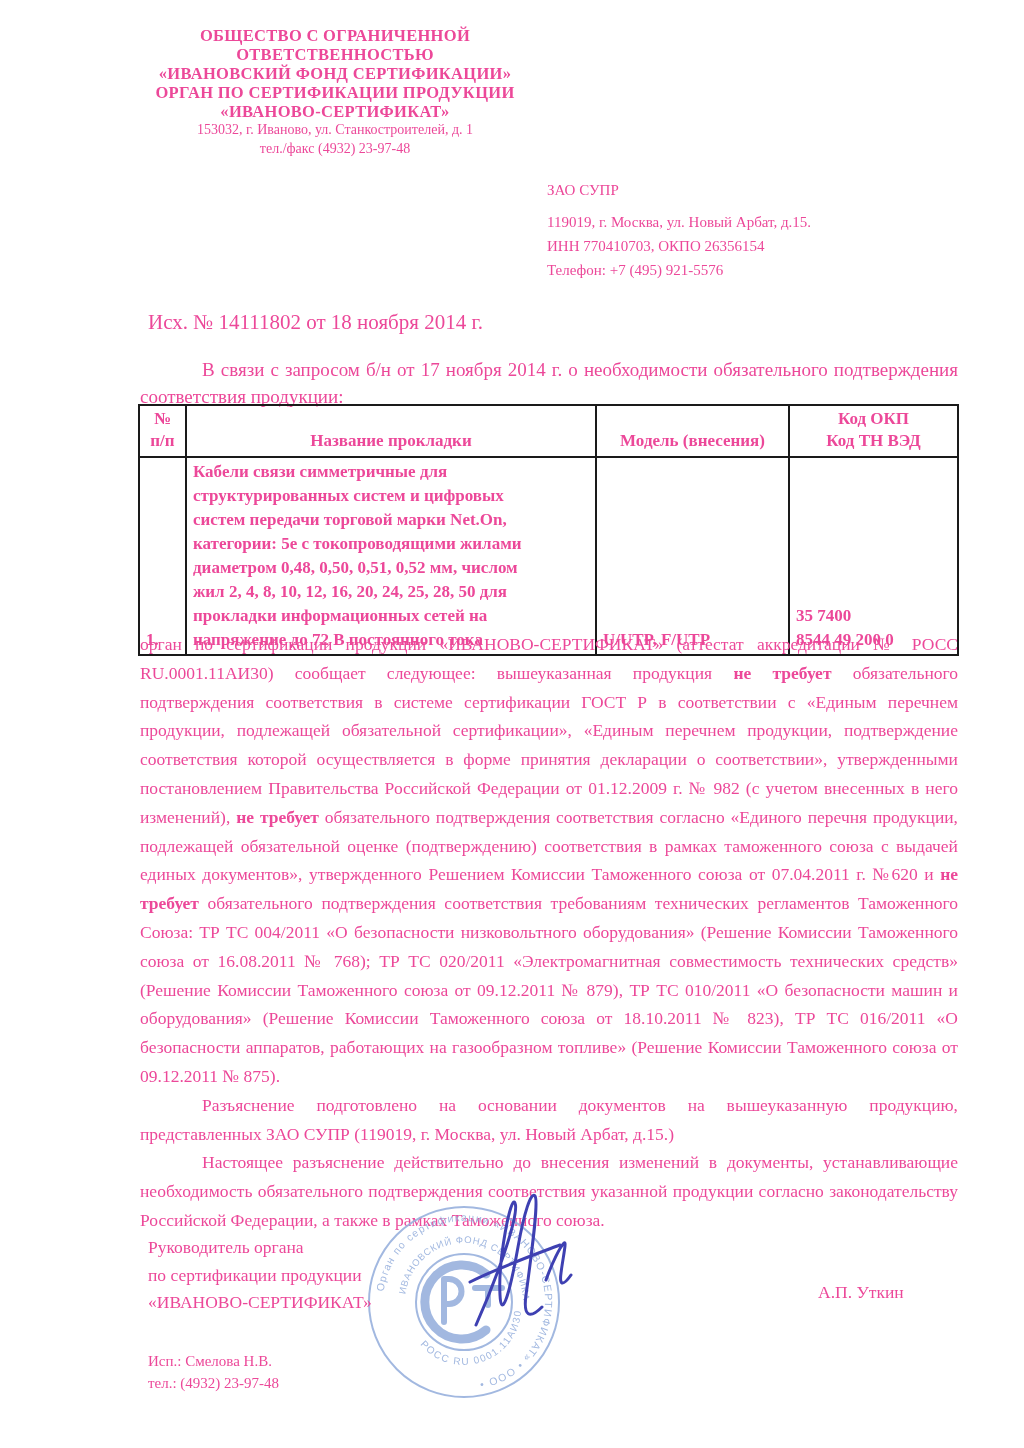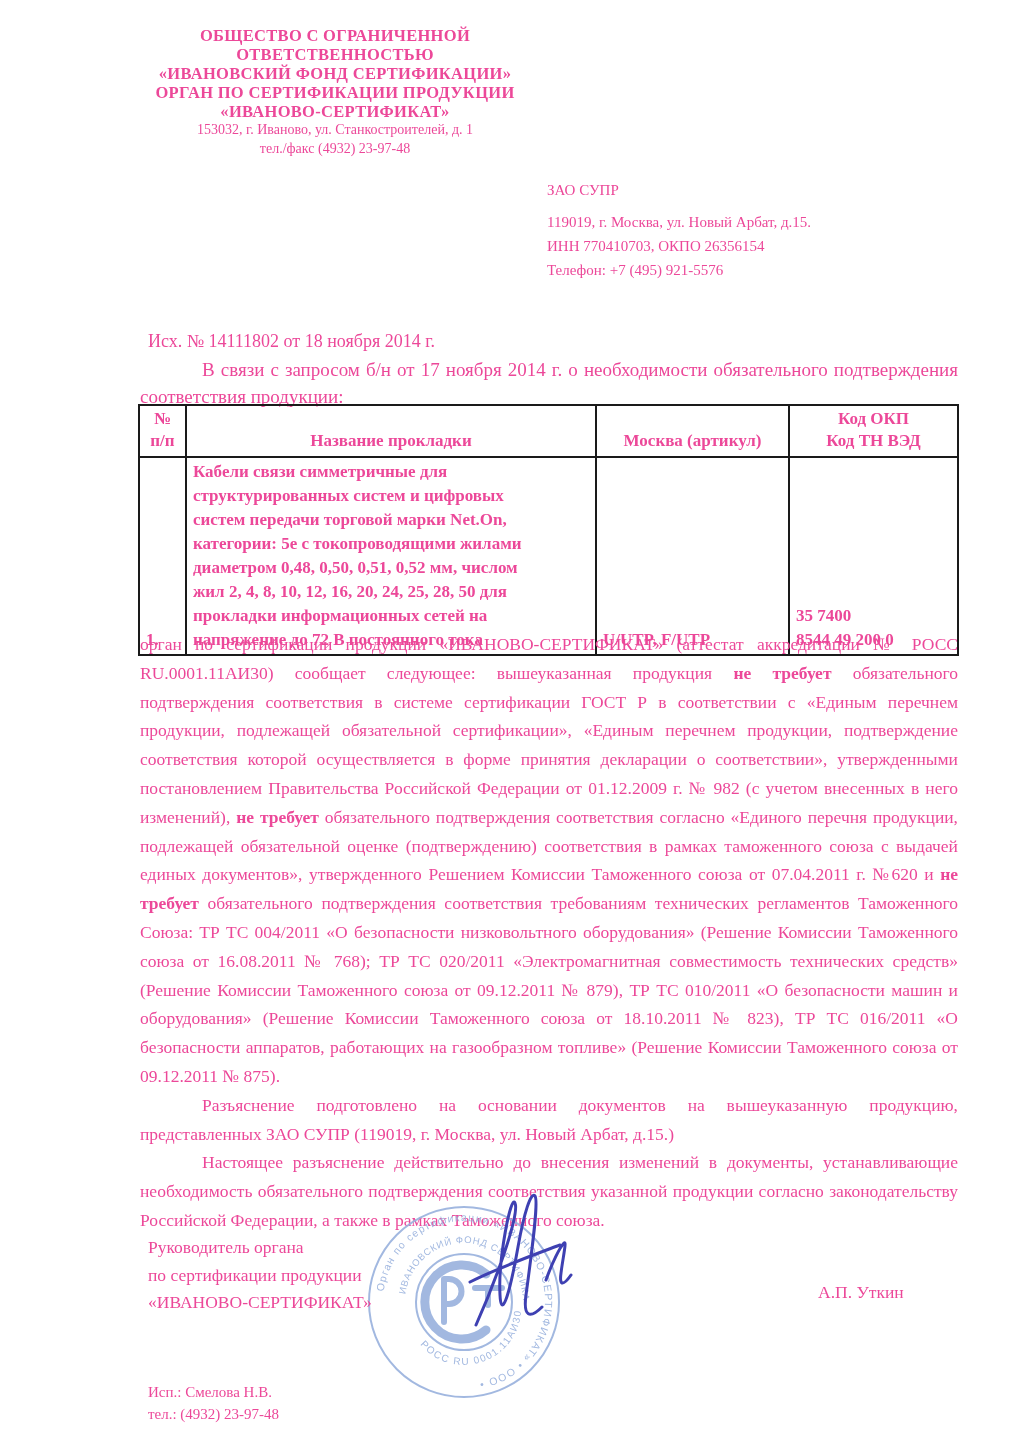--- a/index.html
+++ b/index.html
@@ -26,22 +26,21 @@
   }
   
   .addressee{
     position:absolute;left:547px;top:178px;width:420px;
     font-size:15px;line-height:24px;
   }
   .addressee .addr-name{margin-bottom:8px;}
   
   .ref-line{
     position:absolute;left:148px;top:310px;
-    font-size:18px;
-    margin-top:21px;
+    font-size:21px;
   }
   
   .intro{
     position:absolute;left:140px;top:356px;width:818px;
     font-size:19px;line-height:27px;
     text-align:justify;text-indent:62px;
   }
   
   .prod-table{
     position:absolute;left:138px;top:404px;
@@ -77,21 +76,21 @@
     position:absolute;left:148px;top:1234px;
     font-size:17.5px;line-height:27.5px;
   }
   .sig-name{
     position:absolute;left:818px;top:1282px;
     font-size:17.5px;
   }
   
   .footer{
     position:absolute;left:148px;top:1350px;
-    font-size:15px;line-height:22px;margin-top:31px;
+    font-size:15px;line-height:22px;
   }
   
   .stamp{position:absolute;left:356px;top:1194px;opacity:0.92;}
   .stamp text{font-family:"Liberation Sans", sans-serif;}
   .autograph{position:absolute;left:468px;top:1185px;}
 </style>
 </head>
 <body>
 
 <div class="page">
@@ -122,21 +121,21 @@
       <col class="col-num">
         <col class="col-name">
         <col class="col-model">
         <col class="col-code">
     </colgroup>
     <tbody>
         <tr>
       <td class="hdr">№
 п/п</td>
       <td class="hdr">Название прокладки</td>
-      <td class="hdr">Москва (артикул)</td>
+      <td class="hdr">Модель (внесения)</td>
       <td class="hdr">Код ОКП
 Код ТН ВЭД</td>
     </tr>
     <tr>
       <td class="cell-num">1.</td>
       <td class="cell-name">Кабели связи симметричные для
 структурированных систем и цифровых
 систем передачи торговой марки Net.On,
 категории: 5е с токопроводящими  жилами
 диаметром 0,48, 0,50, 0,51, 0,52 мм, числом

